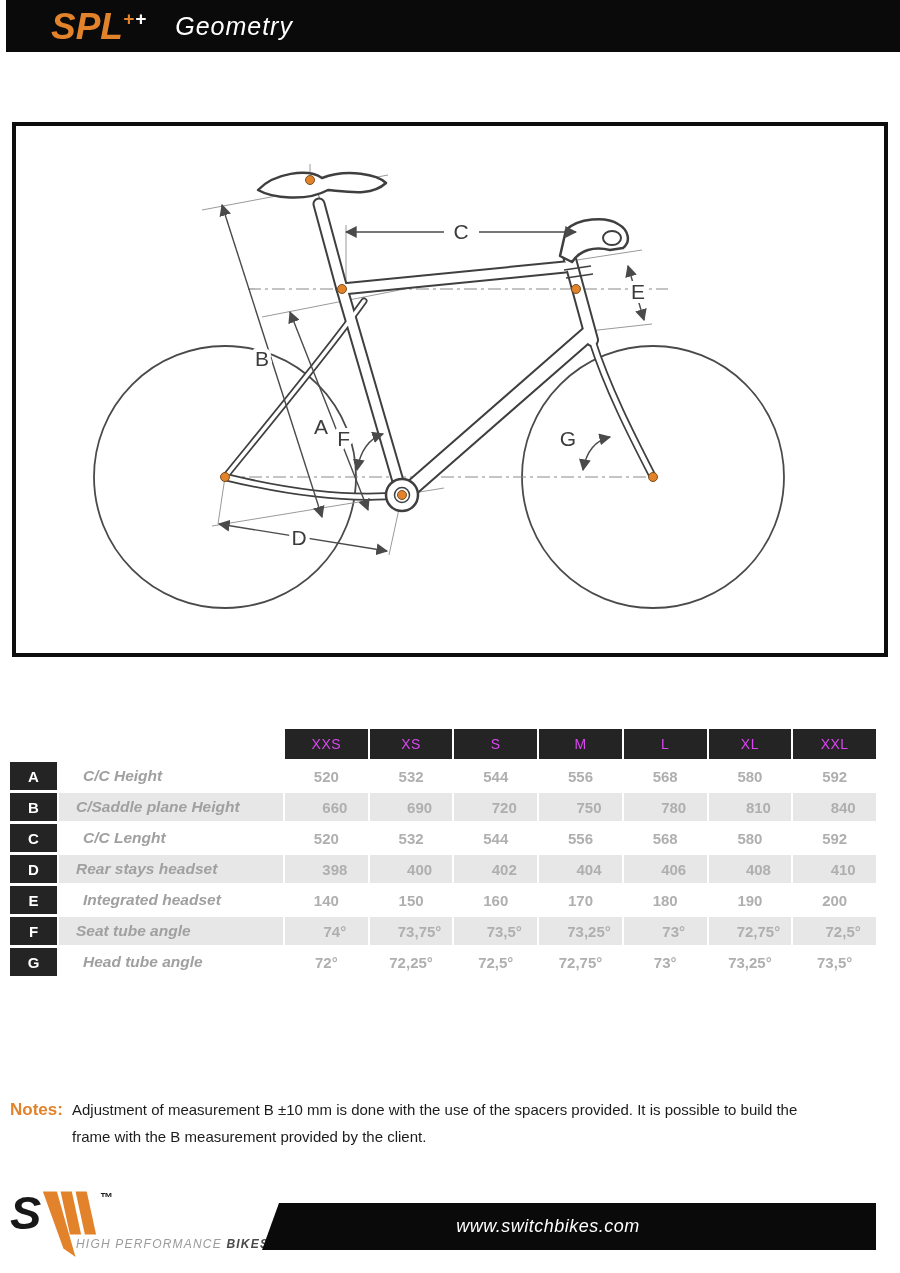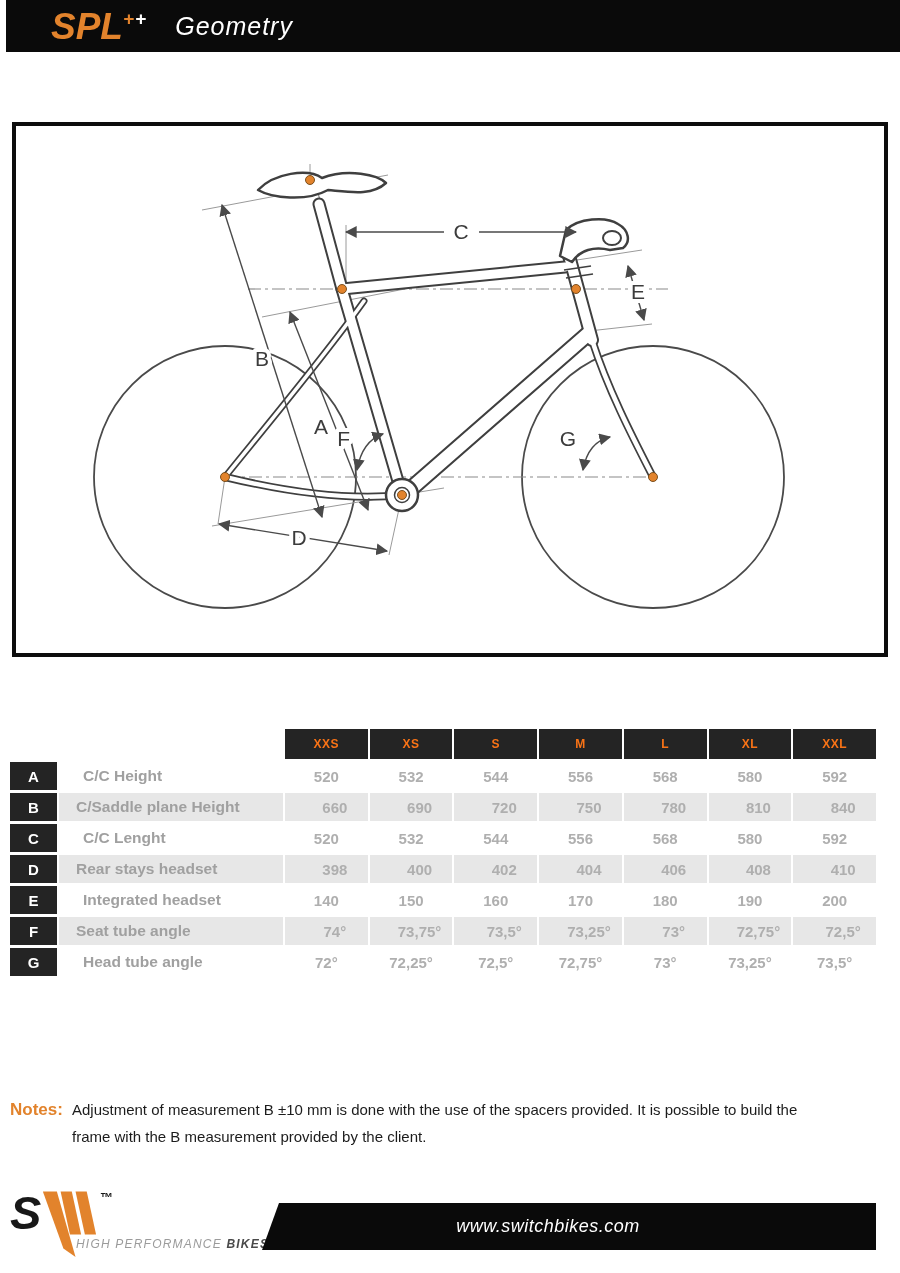--- a/index.html
+++ b/index.html
@@ -48,31 +48,31 @@
   }
 
   
   .geo-table{position:absolute;left:10px;top:729px;width:866px;}
   .t-grid{
     display:grid;grid-template-columns:47px 224px repeat(7,1fr);
     column-gap:2px;margin-bottom:3px;
   }
   .t-head{height:30px;}
   .t-head .h-cell{
-    background:var(--cell_black);color:#f97316;font-weight:bold;font-size:12px;
+    background:var(--cell_black);color:#d946ef;font-weight:normal;font-size:14px;
     display:flex;align-items:center;justify-content:center;letter-spacing:.5px;
   }
   .t-row{height:28px;}
   .badge{
     background:var(--cell_black);color:#fff;font-weight:bold;font-size:15px;
     display:flex;align-items:center;justify-content:center;
   }
   .lbl{
     display:flex;align-items:center;padding-left:24px;
-    color:var(--label_text);font-weight:bold;font-size:15.5px;
+    color:var(--label_text);font-weight:bold;font-size:15.5px;font-style:italic;
   }
   .val{
     display:flex;align-items:center;justify-content:center;
     color:var(--value_text);font-weight:600;font-size:15px;
   }
   .t-row.alt .lbl,.t-row.alt .val{background:var(--row_alt);padding-left:17px;}
 
   
   .notes{position:absolute;left:10px;top:1096px;width:880px;display:flex;}
   .notes .n-label{

